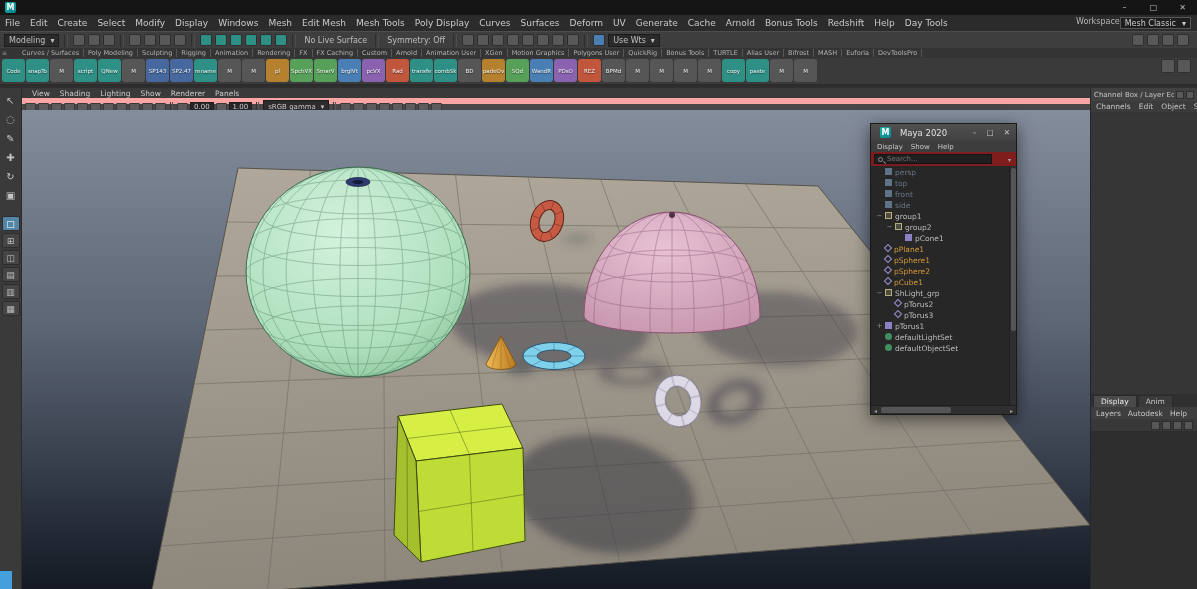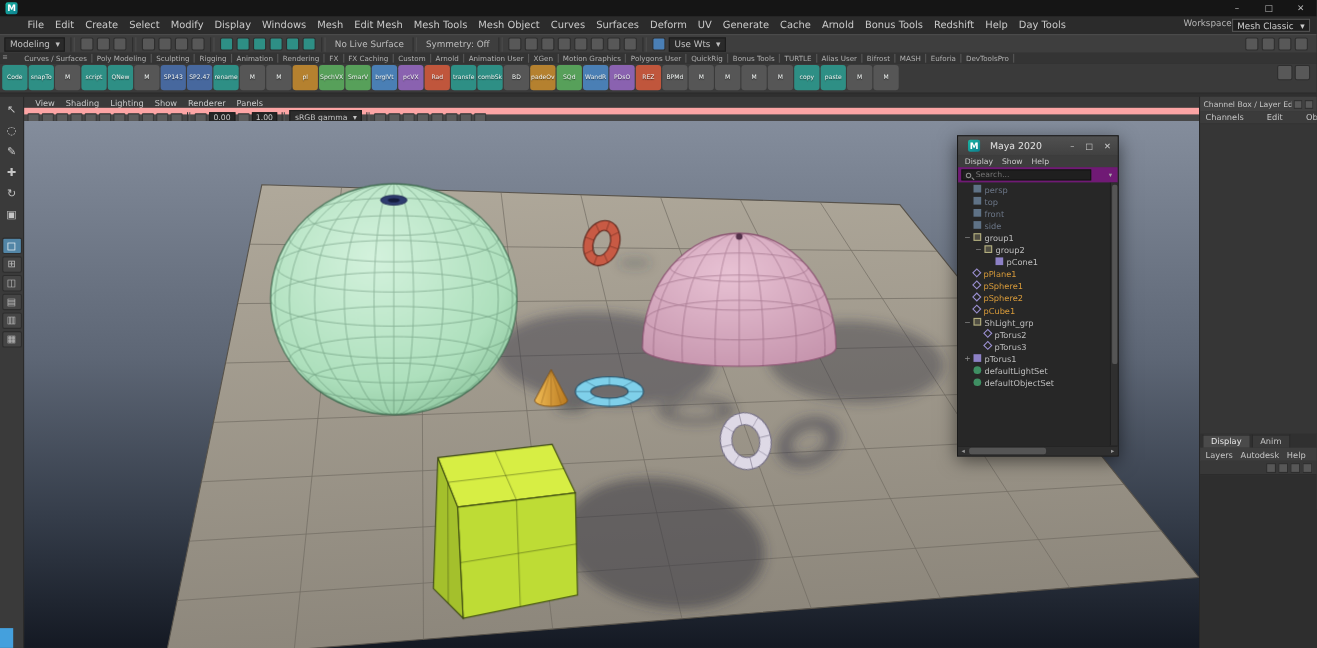--- a/index.html
+++ b/index.html
@@ -5,21 +5,21 @@
 *{margin:0;padding:0;box-sizing:border-box;font-family:"DejaVu Sans","Liberation Sans",sans-serif}
 html,body{width:1197px;height:589px;overflow:hidden;background:#2f2f2f}
 #app{position:relative;width:1197px;height:589px;color:#c8c8c8}
 .abs{position:absolute}
 
 #titlebar{left:0;top:0;width:1197px;height:15px;background:#151515;display:flex;align-items:center;font-size:9px;color:#c0c0c0}
 .maya-logo{width:11px;height:11px;margin:0 5px;border-radius:2px;background:linear-gradient(135deg,#19b5a2,#0d7f8f);color:#fff;font-size:8px;font-weight:bold;display:flex;align-items:center;justify-content:center}
 .winbtns{margin-left:auto;display:flex;height:100%}
 .winbtn{width:29px;height:100%;display:flex;align-items:center;justify-content:center;font-size:8px;color:#bbb}
 
-#menubar{left:0;top:15px;width:1197px;height:16px;background:#2b2b2b;display:flex;align-items:center;font-size:9px;color:#cacaca;padding-left:20px}
+#menubar{left:0;top:15px;width:1197px;height:16px;background:#2b2b2b;display:flex;align-items:center;font-size:9px;color:#cacaca;padding-left:0}
 .menu-item{padding:0 5px;white-space:nowrap}
 .workspace{margin-left:auto;display:flex;align-items:flex-start;gap:0;padding-right:6px;font-size:8px;color:#b5b5b5}
 .workspace-select{background:#1e1e1e;border:1px solid #555;height:12px;padding:0 4px;font-size:8px;color:#ccc;display:flex;align-items:center;gap:6px}
 
 #statusline{left:0;top:31px;width:1197px;height:17px;background:#3e3e3e;border-top:1px solid #4d4d4d;display:flex;align-items:center;gap:3px;padding:0 4px;font-size:8px;color:#c0c0c0}
 .sl-drop{background:#2a2a2a;border:1px solid #1c1c1c;height:13px;display:flex;align-items:center;padding:0 4px;gap:5px;white-space:nowrap}
 .sl-sep{width:4px;height:13px;border-left:1px solid #2e2e2e;border-right:1px solid #4c4c4c;margin:0 2px}
 .sl-icon{width:12px;height:12px;background:#585858;border:1px solid #2e2e2e;border-radius:2px;flex:none}
 .sl-icon.teal{background:#2e8f85}
 .sl-icon.blue{background:#4a7fb5}
@@ -49,35 +49,35 @@
 .vtfield{background:#262626;color:#ccc;font-size:7px;height:10px;padding:0 3px;display:flex;align-items:center;border:1px solid #1d1d1d}
 .vtdrop{background:#2c2c2c;color:#c5c5c5;font-size:7px;height:14px;padding:0 4px;display:flex;align-items:center;gap:5px;border:1px solid #1d1d1d}
 .vtsep{width:3px;height:10px;border-left:1px solid #333;border-right:1px solid #555;margin:0 2px}
 #canvas{position:relative;height:479px;background:linear-gradient(#848d9c,#5d6675 45%,#353d4a 75%,#141923)}
 #canvas svg{position:absolute;left:0;top:0}
 
 #channelbox{left:1090px;top:88px;width:107px;height:501px;background:#3b3b3b;border-left:1px solid #262626;display:flex;flex-direction:column;font-size:7.5px;color:#c5c5c5}
 .cb-header{height:13px;display:flex;align-items:center;padding:0 3px;background:#414141;gap:2px}
 .cb-header-title{flex:1;white-space:nowrap;overflow:hidden;font-size:7px}
 .cb-micon{width:8px;height:8px;background:#5a5a5a;border:1px solid #2e2e2e;flex:none}
-.cb-menus{height:12px;display:flex;gap:21px;align-items:center;padding:0 5px;background:#3b3b3b;border-bottom:1px solid #333;font-size:7.5px}
+.cb-menus{height:12px;display:flex;gap:8px;align-items:center;padding:0 5px;background:#3b3b3b;border-bottom:1px solid #333;font-size:7.5px}
 .cb-body{flex:1;background:#363636}
 .layer-tabs{height:13px;display:flex;align-items:flex-end;background:#303030;padding-left:2px;gap:1px}
 .layer-tab{padding:1px 7px;background:#3a3a3a;border:1px solid #2a2a2a;border-bottom:none;font-size:7.5px}
 .layer-tab.active{background:#4a4a4a;color:#e8e8e8}
 .layer-menus{height:12px;display:flex;gap:7px;align-items:center;padding:0 5px;background:#3e3e3e;font-size:7.5px}
 .layer-tools{height:13px;display:flex;gap:2px;align-items:center;justify-content:flex-end;padding:0 4px;background:#383838;border-bottom:1px solid #2c2c2c}
 .lt-icon{width:9px;height:9px;background:#575757;border:1px solid #2d2d2d}
 .layer-list{height:157px;background:#2e2e2e}
 
 #outliner{position:absolute;left:870px;top:123px;width:147px;height:292px;background:#373737;border:1px solid #191919;box-shadow:0 4px 16px rgba(0,0,0,.55);display:flex;flex-direction:column;z-index:50}
 .ol-title{height:17px;background:linear-gradient(#505050,#414141);display:flex;align-items:center;padding:0 4px;gap:4px;color:#e2e2e2;font-size:8.5px}
 .ol-controls{margin-left:auto;display:flex;gap:10px;font-size:7.5px;color:#ccc;padding-right:2px}
 .ol-menus{height:11px;background:#3d3d3d;display:flex;gap:8px;align-items:center;padding:0 6px;font-size:7px;color:#c9c9c9}
-.ol-search{height:14px;background:#701a75;display:flex;align-items:center;padding:2px 3px;gap:14px}
+.ol-search{height:14px;background:#7f1d1d;display:flex;align-items:center;padding:2px 3px;gap:14px}
 .ol-input{flex:1;height:10px;background:#1f1f1f;border:1px solid #141414;color:#9a9a9a;font-size:7px;padding:0 3px 0 12px;outline:none}
 .lens{position:absolute;width:5px;height:5px;border:1px solid #8a8a8a;border-radius:50%;margin-left:4px}
 .lens::after{content:"";position:absolute;left:4px;top:4px;width:3px;height:1px;background:#8a8a8a;transform:rotate(45deg)}
 .ol-filter{font-size:6px;color:#aaa;padding:0 2px}
 .ol-tree{flex:1;background:#272727;position:relative;overflow:hidden;padding:2px 8px 0 0}
 .trow{height:11px;display:flex;align-items:flex-start;font-size:7.5px;color:#bdbdbd;white-space:nowrap}
 .lvl0{padding-left:4px}.lvl1{padding-left:14px}.lvl2{padding-left:24px}
 .ttoggle{width:9px;font-size:7px;color:#8f8f8f;text-align:center;flex:none}
 .ticn{width:7px;height:7px;margin:0 3px 0 1px;flex:none}
 .i-cam{background:#5f7286}
@@ -112,21 +112,21 @@
     <span class="menu-item">File</span>
       <span class="menu-item">Edit</span>
       <span class="menu-item">Create</span>
       <span class="menu-item">Select</span>
       <span class="menu-item">Modify</span>
       <span class="menu-item">Display</span>
       <span class="menu-item">Windows</span>
       <span class="menu-item">Mesh</span>
       <span class="menu-item">Edit Mesh</span>
       <span class="menu-item">Mesh Tools</span>
-      <span class="menu-item">Mesh Object</span>
+      <span class="menu-item">Poly Display</span>
       <span class="menu-item">Curves</span>
       <span class="menu-item">Surfaces</span>
       <span class="menu-item">Deform</span>
       <span class="menu-item">UV</span>
       <span class="menu-item">Generate</span>
       <span class="menu-item">Cache</span>
       <span class="menu-item">Arnold</span>
       <span class="menu-item">Bonus Tools</span>
       <span class="menu-item">Redshift</span>
       <span class="menu-item">Help</span>

